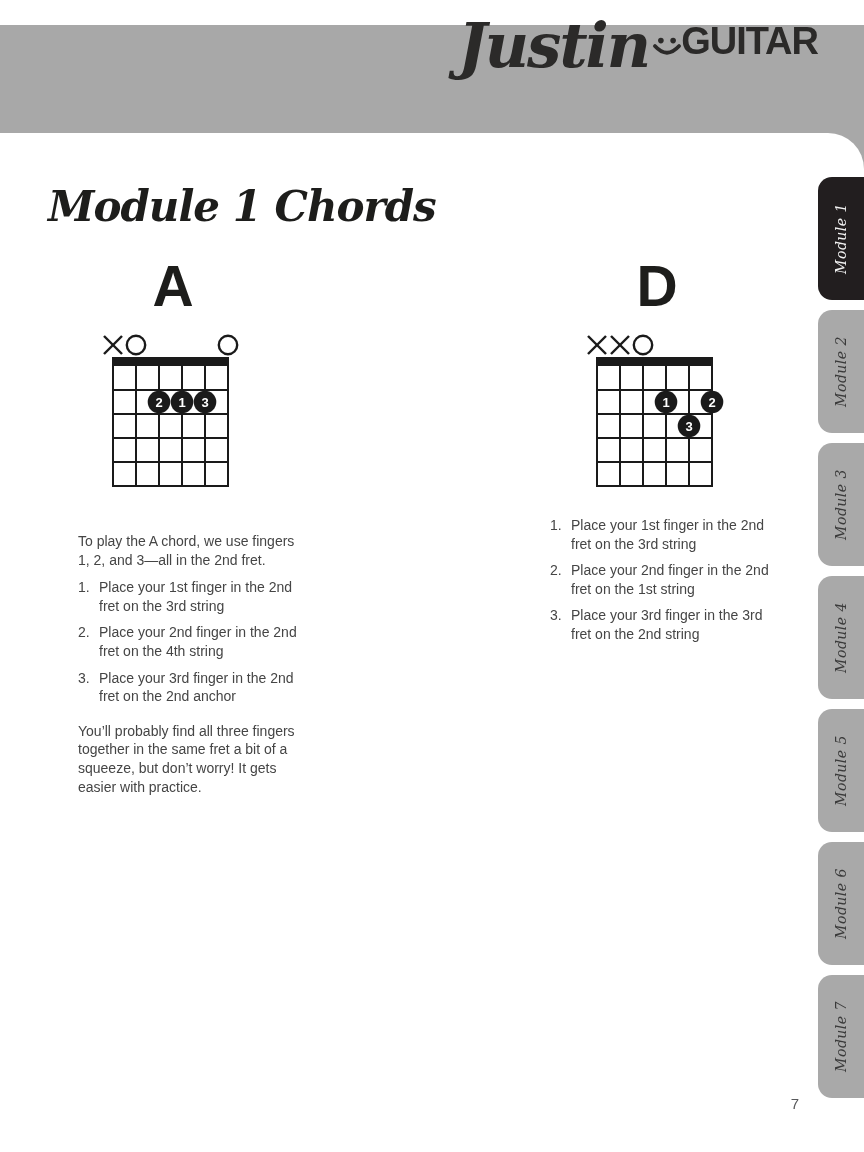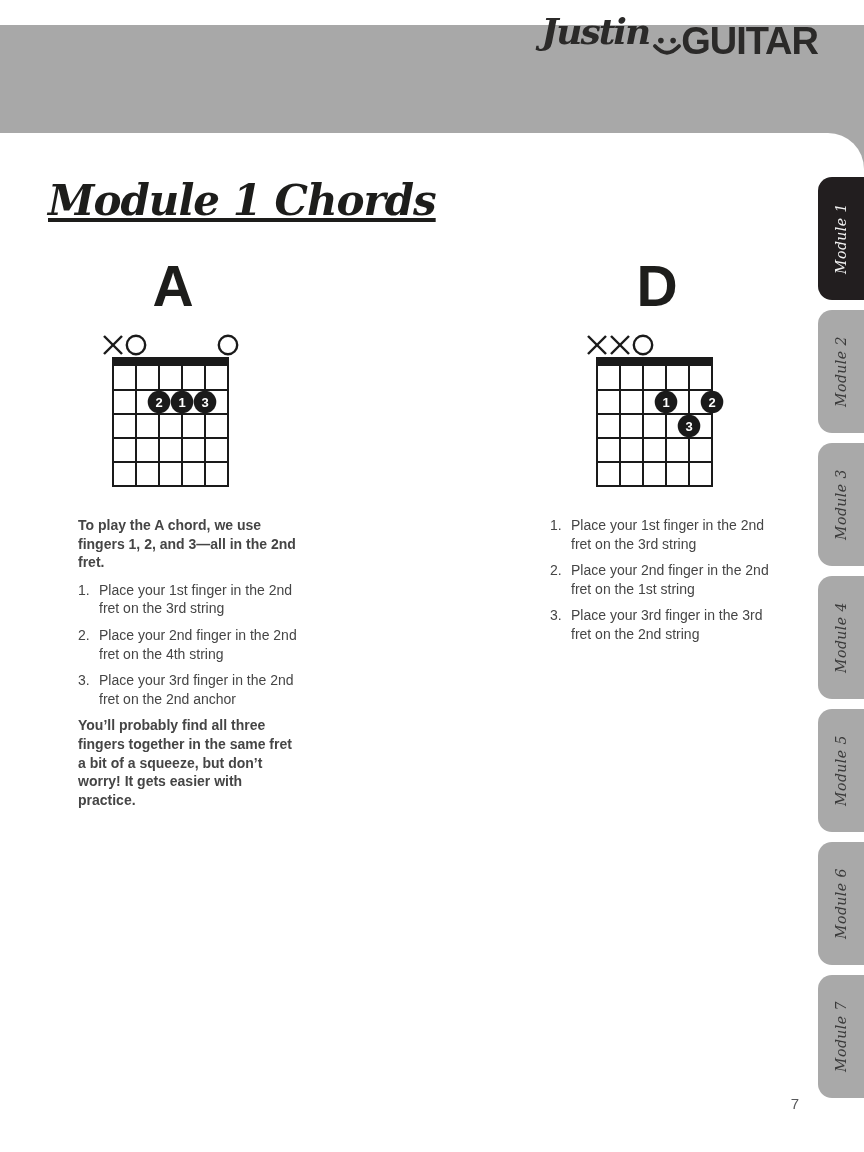--- a/index.html
+++ b/index.html
@@ -7,39 +7,39 @@
          font-family:"Liberation Sans",sans-serif;}
 
   
   .band{position:absolute;left:0;top:25px;width:864px;height:108px;background:#a8a8a8;}
   .corner-g{position:absolute;right:0;top:133px;width:36px;height:36px;background:#a8a8a8;}
   .corner-w{position:absolute;right:0;top:133px;width:36px;height:36px;background:#ffffff;
             border-top-right-radius:36px;}
 
   .logo{position:absolute;right:46px;top:12px;display:flex;align-items:flex-start;}
   .logo-script{font-family:"DejaVu Serif",serif;font-style:italic;font-weight:bold;
-               font-size:36px;color:#2b2a29;letter-spacing:-2px;line-height:1.1;}
+               font-size:61px;color:#2b2a29;letter-spacing:-2px;line-height:1.1;}
   .smiley{margin:22px -2px 0 2px;}
   .logo-caps{font-size:38px;font-weight:800;color:#2b2a29;letter-spacing:-1px;margin-top:8px;}
 
   
-  .title{position:absolute;left:48px;top:176px;margin:0;font-family:"DejaVu Serif",serif;
-         font-style:italic;font-weight:bold;font-size:42px;color:#1d1d1b;letter-spacing:-1px;text-decoration:underline;}
+  .title{position:absolute;left:48px;top:182px;margin:0;font-family:"DejaVu Serif",serif;
+         font-style:italic;font-weight:bold;font-size:42px;color:#1d1d1b;letter-spacing:-1px;}
 
   
   .chord-name{position:absolute;top:258px;width:146px;margin:0;text-align:center;
               font-size:57px;font-weight:bold;color:#1d1d1b;line-height:1;}
   .name-a{left:100px;} .name-d{left:584px;}
   .diagram{position:absolute;top:330px;width:146px;height:162px;}
   .diag-a{left:100px;} .diag-d{left:584px;}
 
   
   .col{position:absolute;top:516px;width:220px;font-size:14px;line-height:18.6px;color:#454545;}
   .col-a{left:78px;} .col-d{left:550px;}
-  .col p{margin:0 0 9px 0;font-weight:bold;}
+  .col p{margin:16px 0 9px 0;}
   .step{position:relative;padding-left:21px;margin-bottom:8px;}
   .step-num{position:absolute;left:0;top:0;}
 
   
   .tab{position:absolute;right:0;width:46px;height:123px;border-radius:14px 0 0 14px;
        display:flex;align-items:center;justify-content:center;cursor:pointer;}
   .tab span{writing-mode:vertical-rl;transform:rotate(180deg);
             font-family:"DejaVu Serif",serif;font-style:italic;font-size:14px;
             letter-spacing:0.5px;white-space:nowrap;}
   .tab.active{background:#221e1f;color:#f2f2f2;}

